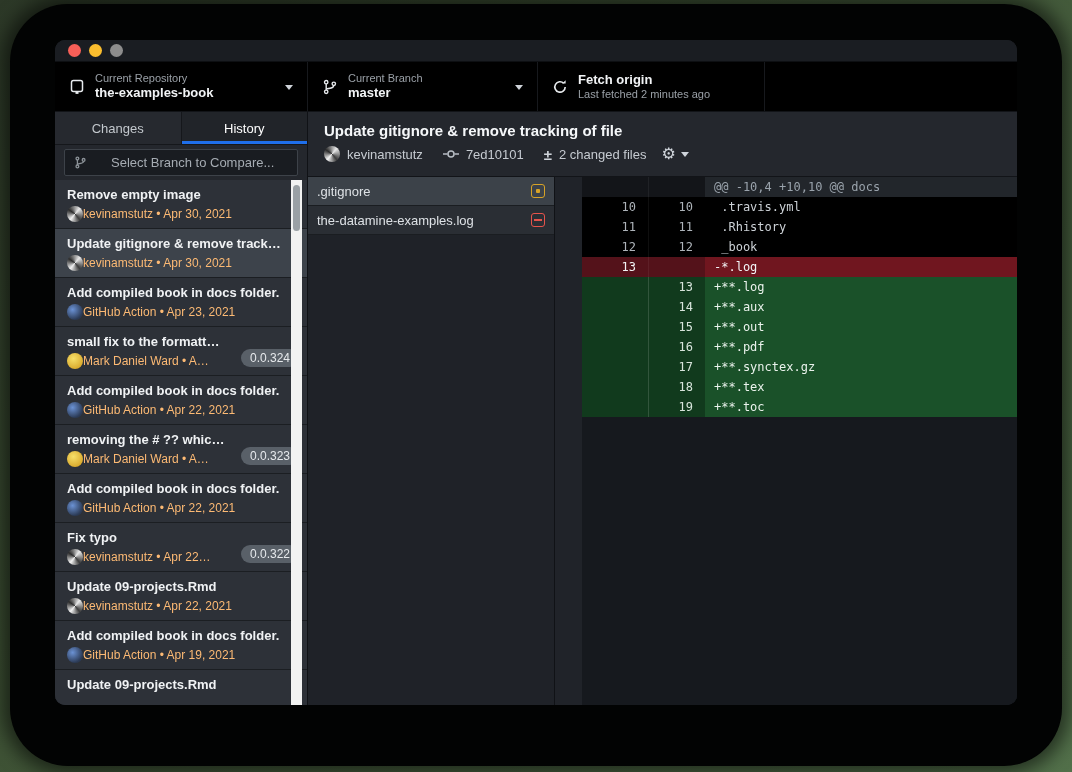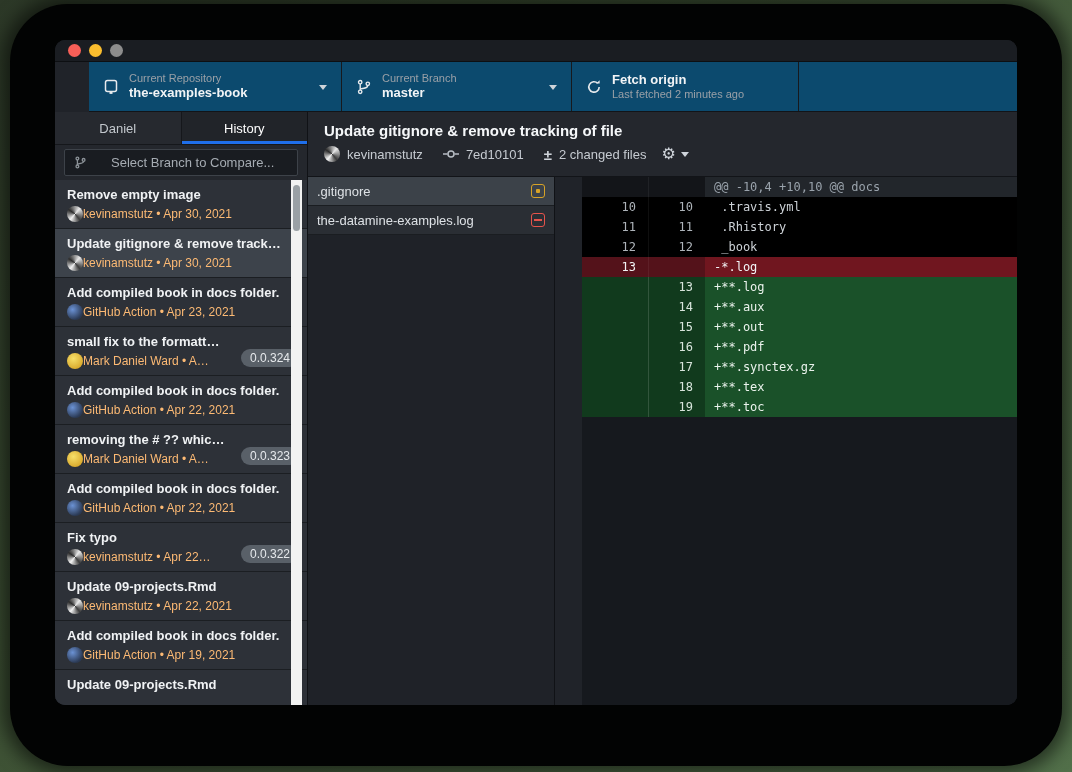--- a/index.html
+++ b/index.html
@@ -26,21 +26,21 @@
     display:flex;flex-direction:column;color:#e7eaed;
   }
   
   .titlebar{height:22px;background:#1a1d22;flex:0 0 auto;display:flex;align-items:center;
     padding-left:13px;gap:8px;border-bottom:1px solid #0d0f12;}
   .light{width:13px;height:13px;border-radius:50%;}
   .light.red{background:var(--traffic_red);}
   .light.yellow{background:var(--traffic_yellow);}
   .light.gray{background:var(--traffic_gray);}
   
-  .toolbar{height:50px;flex:0 0 auto;background:#0c4a6e;display:flex;border-bottom:1px solid #121418;margin-left:34px;}
+  .toolbar{height:50px;flex:0 0 auto;background:#000000;display:flex;border-bottom:1px solid #121418;}
   .tb-section{display:flex;align-items:center;gap:10px;padding:0 14px;position:relative;
     border-right:1px solid #17191d;cursor:default;}
   .tb-section.repo{width:253px;}
   .tb-section.branch{width:230px;}
   .tb-section.fetch{width:227px;}
   .tb-section.spacer{flex:1;border-right:none;}
   .tb-icon{flex:0 0 auto;display:flex;align-items:center;color:#e7eaed;}
   .tb-text{display:flex;flex-direction:column;line-height:1.25;min-width:0;}
   .tb-label{font-size:11px;color:#9aa0a7;}
   .tb-value{font-size:13px;font-weight:bold;color:#f2f4f6;white-space:nowrap;}
@@ -182,21 +182,21 @@
         <span class="tb-label">Last fetched 2 minutes ago</span>
       </span>
     </div>
     <div class="tb-section spacer"></div>
   </div>
 
   <div class="body-row">
 
     <div class="sidebar">
       <div class="tabs">
-        <div class="tab">Daniel</div>
+        <div class="tab">Changes</div>
         <div class="tab active">History</div>
       </div>
       <div class="search-row">
         <div class="search-box">
           <span style="display:flex;">
             <svg width="13" height="13" viewBox="0 0 16 16" fill="none" stroke="#8b9197" stroke-width="1.6">
                 <circle cx="4.2" cy="3.2" r="1.7"></circle>
                 <circle cx="4.2" cy="12.8" r="1.7"></circle>
                 <circle cx="11.8" cy="4.8" r="1.7"></circle>
                 <path d="M4.2 4.9v6.2"></path>

